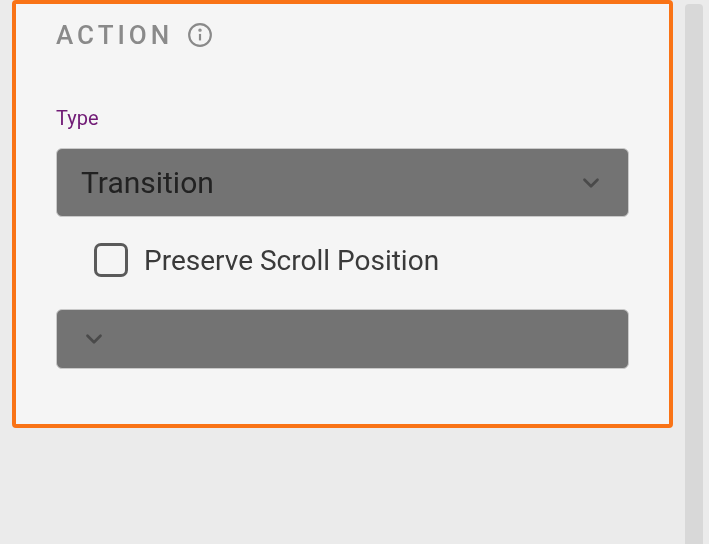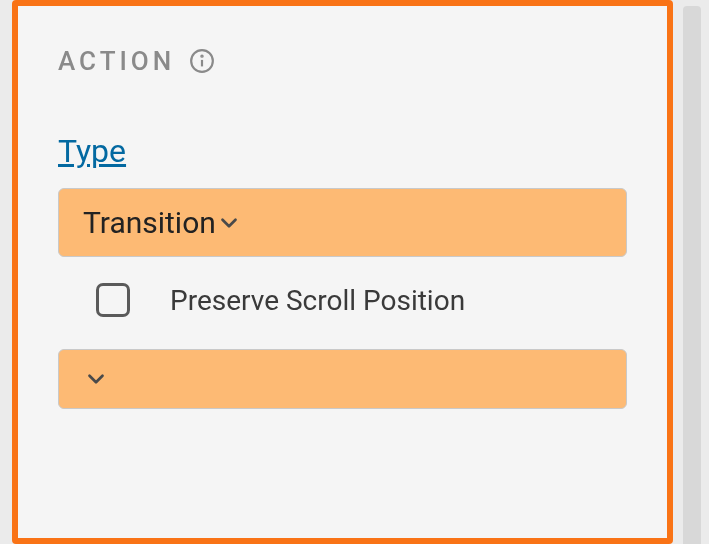--- a/index.html
+++ b/index.html
@@ -9,27 +9,27 @@
     }
     body {
       font-family: -apple-system, BlinkMacSystemFont, "Segoe UI", Roboto, Helvetica, Arial, sans-serif;
       background: #ebebeb;
       width: 709px;
       height: 544px;
       overflow: hidden;
     }
     .panel {
       background: #f5f5f5;
-      border: 6px solid #f97316;
+      border: 4px solid #f97316;
       border-radius: 4px;
       margin-left: 12px;
       margin-right: 36px;
       margin-top: 0;
-      height: 544px;
-      padding: 40px 40px;
+      height: 428px;
+      padding: 16px 40px;
       position: relative;
     }
     .scrollbar-track {
       position: absolute;
       right: -34px;
       top: 0;
       width: 18px;
       height: 544px;
       background: #d8d8d8;
       border-radius: 4px;
@@ -54,34 +54,33 @@
       justify-content: center;
     }
     .info-icon svg {
       width: 26px;
       height: 26px;
     }
     .field-group {
       margin-bottom: 26px;
     }
     .field-label {
-      color: #0369a1;
-      font-size: 32px;
+      color: #701a75;
+      font-size: 20px;
       font-weight: 400;
       margin-bottom: 18px;
-      text-decoration: underline;
     }
     .select-box {
-      background: #fdba74;
+      background: #737373;
       border: 1.5px solid #c9c9c9;
       border-radius: 6px;
       padding: 16px 24px;
       display: flex;
       align-items: center;
-      justify-content: flex-start;
+      justify-content: space-between;
       cursor: pointer;
       width: 100%;
     }
     .select-value {
       color: #222;
       font-size: 30px;
       font-weight: 400;
     }
     .chevron {
       width: 26px;
@@ -90,21 +89,21 @@
       align-items: center;
       justify-content: center;
     }
     .chevron svg {
       width: 26px;
       height: 26px;
     }
     .checkbox-row {
       display: flex;
       align-items: center;
-      gap: 40px;
+      gap: 16px;
       padding-left: 38px;
       margin-top: 24px;
       margin-bottom: 32px;
     }
     .checkbox {
       width: 34px;
       height: 34px;
       border: 3px solid #5a5a5a;
       border-radius: 7px;
       background: transparent;

